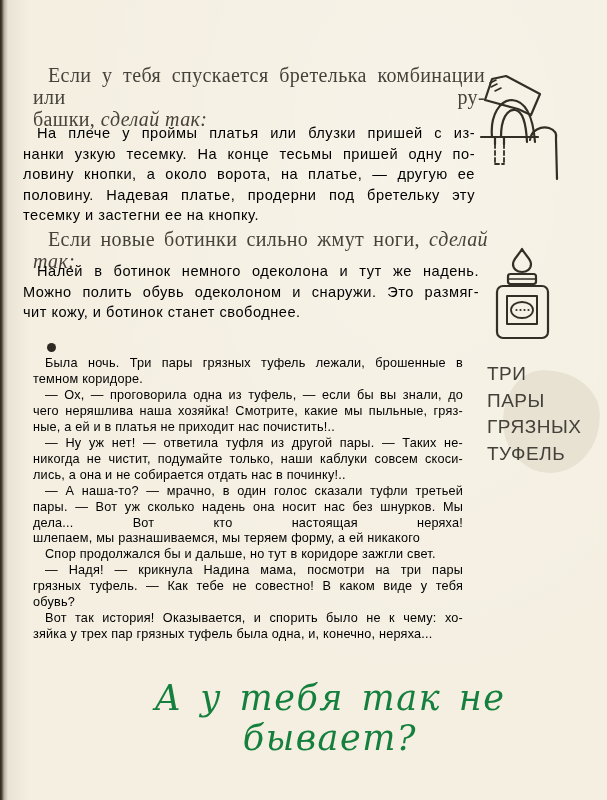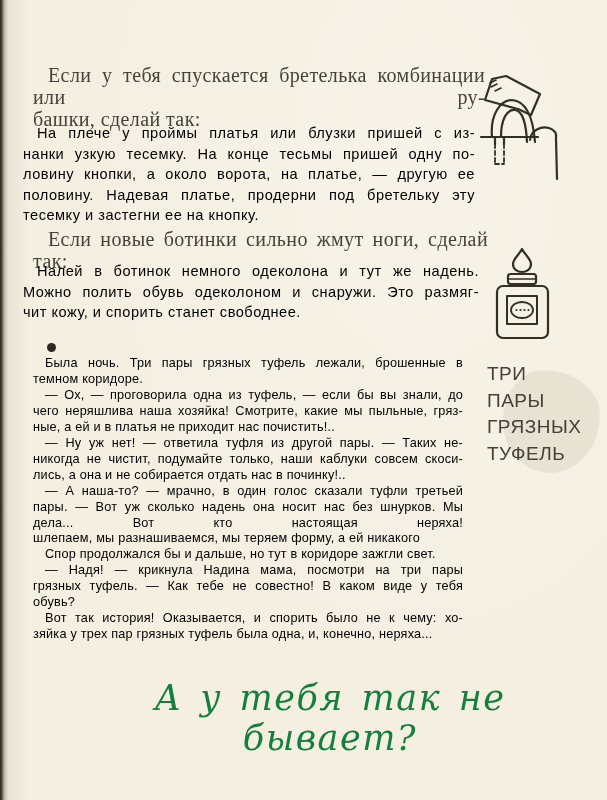--- a/index.html
+++ b/index.html
@@ -22,21 +22,21 @@
   
   .serif-para{
     position:absolute;left:33px;width:452px;
     font-family:"Liberation Serif",serif;
     font-size:20px;line-height:22px;color:#46423a;
     letter-spacing:0.4px;
   }
   .serif-para .line{display:block;}
   .stretch{text-align:justify;text-align-last:justify;}
   .indent{text-indent:15px;}
-  .ital{}
+  .ital{font-style:italic;}
   
   .sans-para{
     position:absolute;left:23px;
     font-size:14.6px;line-height:20.5px;letter-spacing:0.5px;
     color:#000000;
   }
   .jpara .tline{text-align:justify;text-align-last:justify;}
   .jpara .tline:last-child{text-align-last:left;}
   .jpara .tline:first-child{text-indent:14px;}
   
@@ -116,21 +116,21 @@
     </svg>
   </div>
 
   <div class="serif-para" style="top:228px;width:455px;">
     <span class="line stretch indent"><span>Если новые ботинки сильно жмут ноги, </span> <span class="ital">сделай так:</span></span>
   </div>
 
   <div class="sans-para jpara" style="top:261px;width:456px;">
       <div class="tline">Налей в ботинок немного одеколона и тут же надень.</div>
       <div class="tline">Можно полить обувь одеколоном и снаружи. Это размяг-</div>
-      <div class="tline">чит кожу, и спорить станет свободнее.</div>
+      <div class="tline">чит кожу, и ботинок станет свободнее.</div>
     </div>
 
   <div class="illo" style="left:492px;top:246px;">
     <svg width="62" height="96" viewBox="0 0 62 96">
       <g fill="none" stroke="#332e26" stroke-width="2.2" stroke-linecap="round" stroke-linejoin="round">
 
         <path d="M30,3 C27,9 21,13 21,18 C21,23 25,26 30,26 C35,26 39,23 39,18 C39,13 33,9 30,3 Z"></path>
 
         <rect x="16" y="28" width="28" height="10" rx="2.5"></rect>
         <path d="M16,33 L44,33" stroke-width="1.5"></path>

